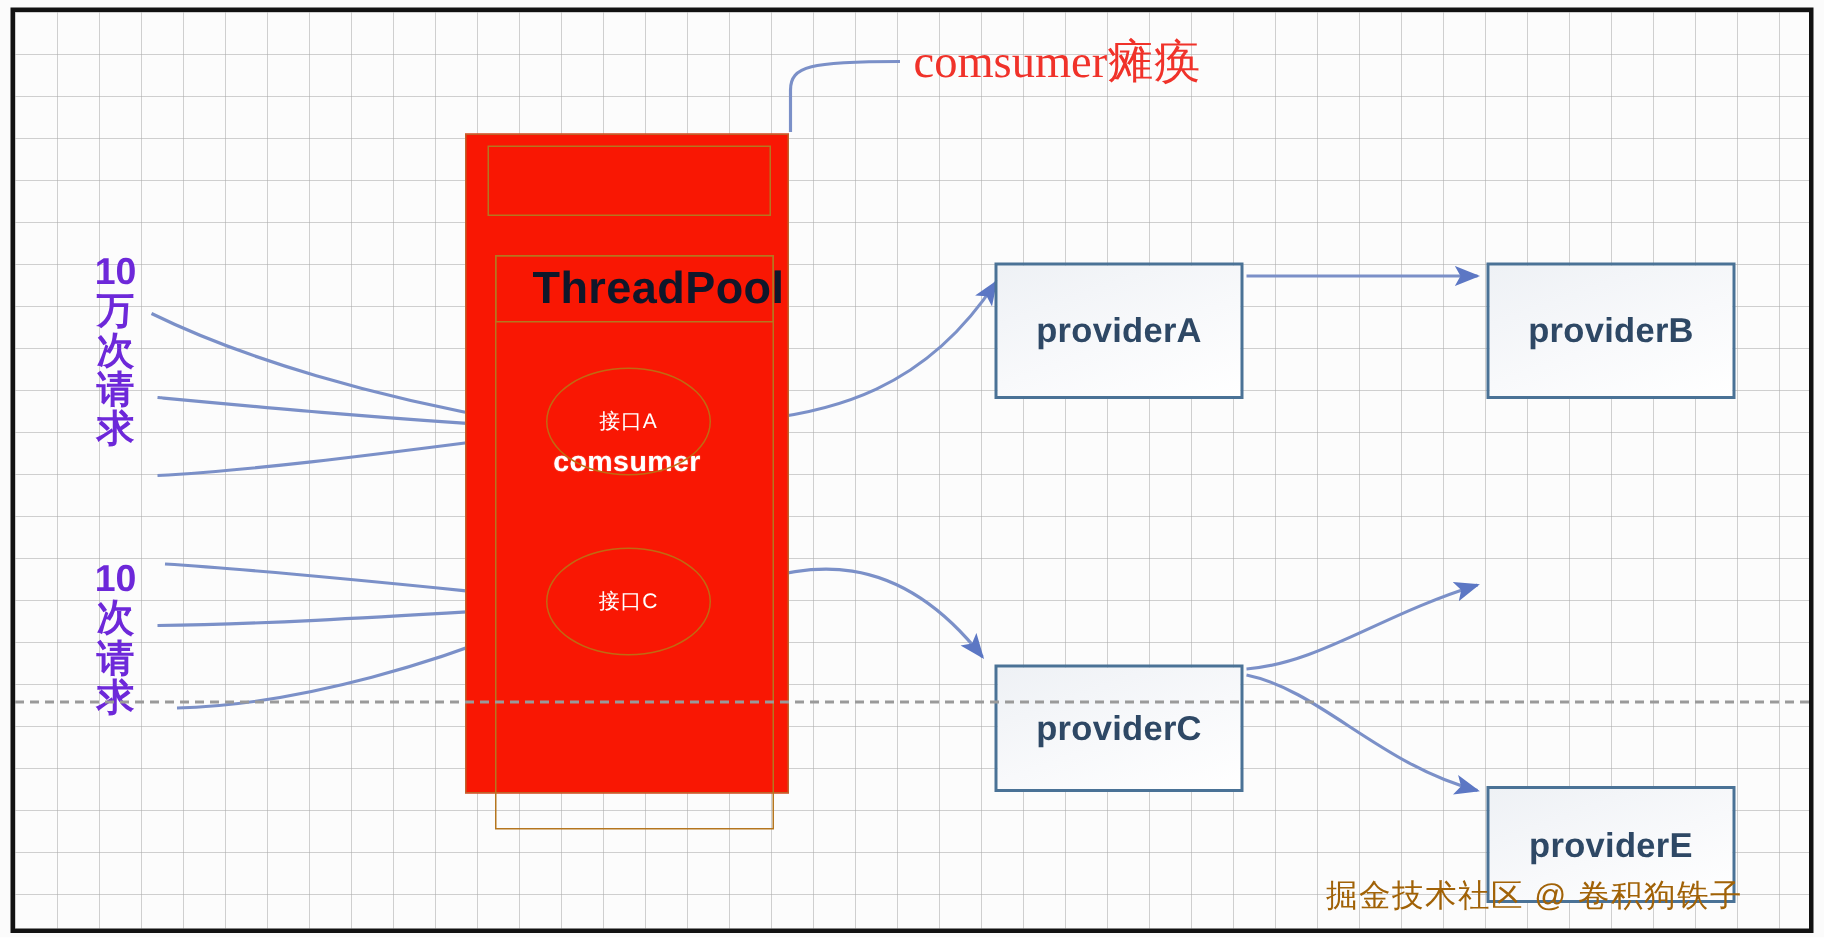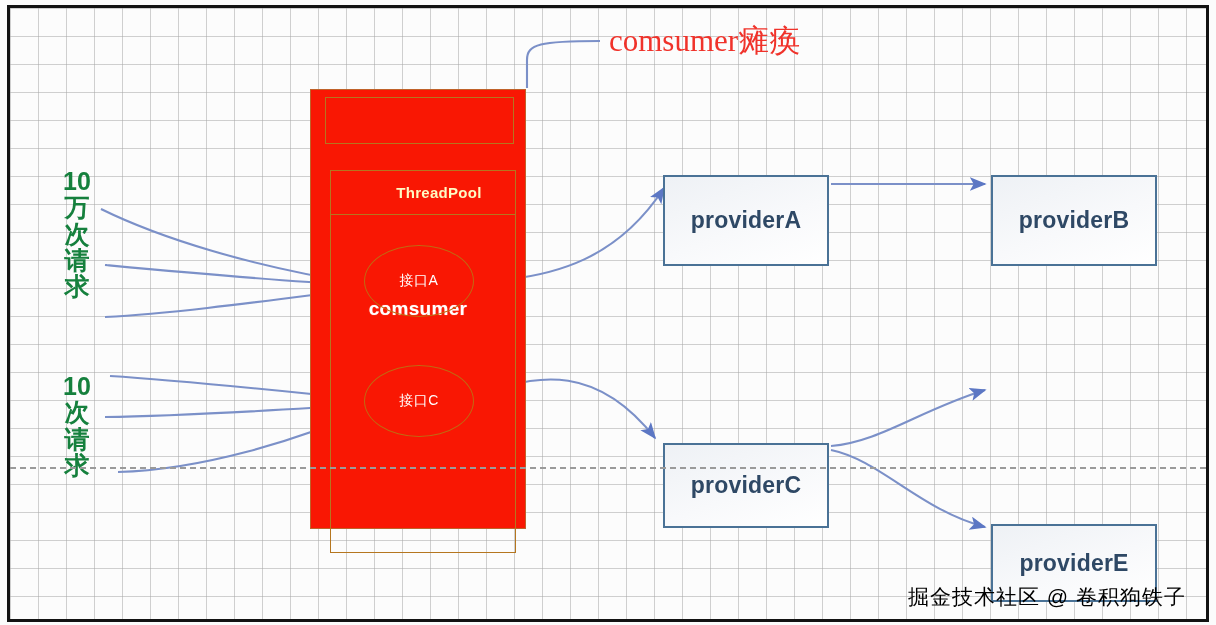--- a/index.html
+++ b/index.html
@@ -94,22 +94,22 @@
   }
   .threadpool-title {
     position: absolute;
     left: 19px;
     top: 80px;
     width: 218px;
     height: 45px;
     display: flex;
     align-items: center;
     justify-content: center;
-    color: #fef9c3;
-    font-size: 15px;
+    color: #0f172a;
+    font-size: 30px;
     font-weight: bold;
     letter-spacing: 0.3px;
   }
   .iface {
     position: absolute;
     width: 110px;
     height: 72px;
     border: 1px solid #c06a12;
     border-radius: 50%;
     box-sizing: border-box;
@@ -150,21 +150,21 @@
     position: absolute;
     left: 609px;
     top: 20px;
     color: #f0322a;
     font-size: 31px;
     font-family: "Liberation Serif", "DejaVu Serif", serif;
     white-space: nowrap;
   }
   .vlabel {
     position: absolute;
-    color: #15803d;
+    color: #6d28d9;
     font-size: 25px;
     font-weight: bold;
     line-height: 1.05;
     text-align: center;
     width: 34px;
   }
   .vlabel span { display: block; }
   .vlabel-top { left: 60px; top: 168px; }
   .vlabel-bottom { left: 60px; top: 373px; }
 
@@ -173,23 +173,23 @@
     position: absolute;
     left: 10px;
     top: 467px;
     width: 1196px;
     height: 0;
     border-top: 2px dashed #9a9a9a;
   }
   
   .watermark {
     position: absolute;
-    right: 30px;
+    right: 54px;
     bottom: 14px;
-    color: #000000;
+    color: #a16207;
     font-size: 21px;
     letter-spacing: 1px;
     white-space: nowrap;
   }
 </style>
 </head>
 <body>
 
 <div id="canvas">
 

